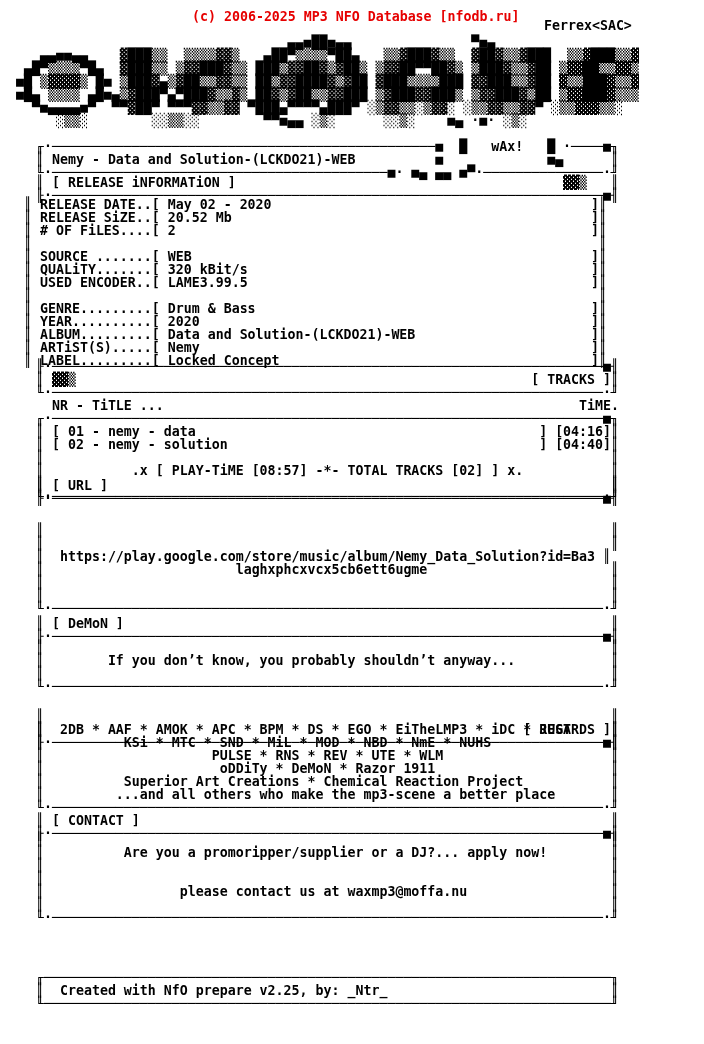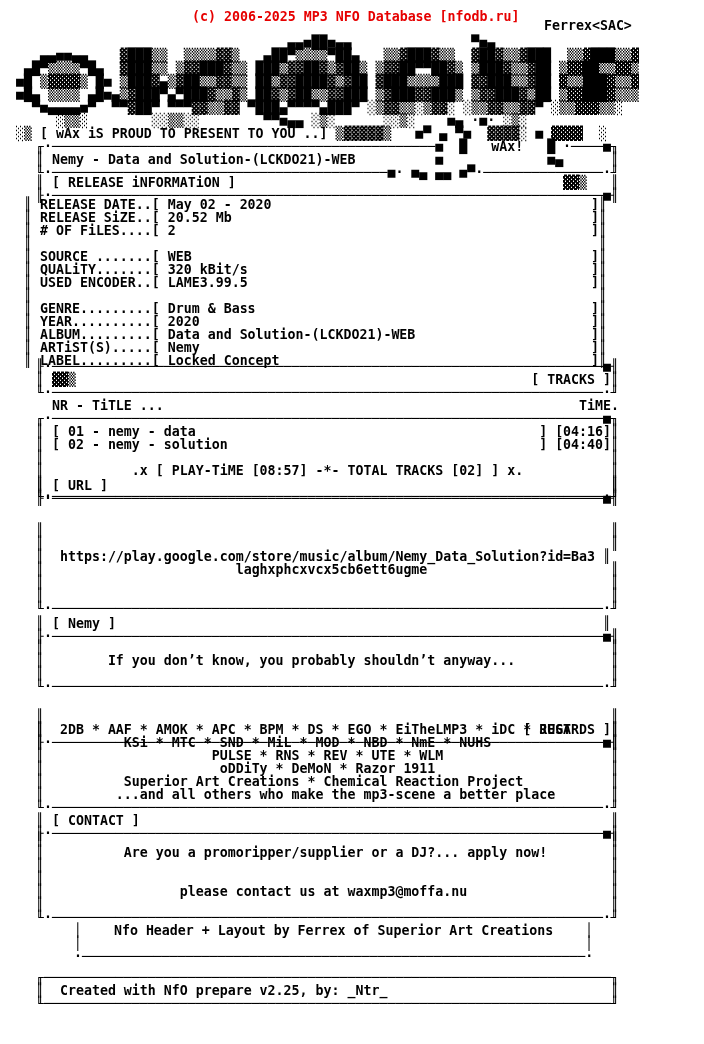--- a/index.html
+++ b/index.html
@@ -31,21 +31,20 @@
   <pre style="left:536px;top:11px">Ferrex&lt;SAC&gt;</pre>
 
   <pre style="left:8px;top:28px">                                  ▄▄■██■▄▄               ▀■▄
    ▄▄■■▄▄    ▓███▒▒  ▒▒▒▒▓▓▒   ▄██▀▒▒▒▒▀██▄   ▒▒▓███▓▒▒  ▓██▓▒▒▓███  ▒▒▓███▒▒▓
  ▄█▀▒▒▒▒▀█▄  ▓███▒▒ ▒▓▓███▓▒▒ ███▒▓▓██▓▒▓██▒ ▒▓▓██▀▀██▓▒ ▒███▓▒▒▓██ ▒▓▓██▒▒▓▓▒
 ■█ ▒▓▓▓▓▒ █■ ▒███▓▄▒▓██▒▒▓▓▒▒ ██▒▓▓████▓▒▓██ ▓███▒▒▒▒███ ▓▓███▒▒▓██ ▓▒▒███▓▒▒▓
 ■█▄ ▒▒▒▒ ▄█■▄▒▓███▀▄▀███▓▒▒▓▒ ██▓▒▓██▒▒▓▓███ ▒▓███▓▓███▒ ▒▓▓███▓▒██ ▒▓▓███▓▒▒▒
   ▀■▄▄▄▄■▀  ▀▀▓██▀ ▀▀▀▓▓▒▒▓▓ ▀███▄▀▀▀▀▄███▀ ░▒▓▓▒▒░▒▓▓░ ░▒▒▓▓▒▒▓▓▀ ░▒▒▓▓▓▒▒░
      ░▒▒░        ░░▒▒░░        ▀▀■▄▄ ░▒░      ░░▒░    ■▄ ·■· ░▒░</pre>
 
-  <pre style="left:8px;top:119px">░▒ [ wAx iS PROUD TO PRESENT TO YOU ..] ▒▓▓▓▓▓▒   ■▀ ▄ ▀■  ▓▓▓▓░ ■ ▓▓▓▓  ░</pre>
 
   <pre style="left:28px;top:132px">╓·────────────────────────────────────────────────■  █   wAx!   █ ·────■╖
 ║ Nemy - Data and Solution-(LCKDO21)-WEB          ■             ■▄      ║
 ╙·──────────────────────────────────────────■· ■▄ ▄▄ ■▀·───────────────·╜</pre>
 
   <pre style="left:28px;top:168px">║ [ RELEASE iNFORMATiON ]                                         ▓▓▒   ║
 ╟·─────────────────────────────────────────────────────────────────────■╢</pre>
 
   <pre style="left:16px;top:190px">║ RELEASE DATE..[ May 02 - 2020                                        ]║
 ║ RELEASE SiZE..[ 20.52 Mb                                             ]║
@@ -78,21 +77,21 @@
 ╟·─────────────────────────────────────────────────────────────────────■╢</pre>
 
   <pre style="left:28px;top:516px">║                                                                       ║
 ║                                                                       ║
 ║  https://play.google.com/store/music/album/Nemy_Data_Solution?id=Ba3 ║
 ║                        laghxphcxvcx5cb6ett6ugme                       ║
 ║                                                                       ║
 ║                                                                       ║
 ╙·─────────────────────────────────────────────────────────────────────·╜</pre>
 
-  <pre style="left:28px;top:609px">║ [ Nemy ]                                                             ║
+  <pre style="left:28px;top:609px">║ [ DeMoN ]                                                             ║
 ╟·─────────────────────────────────────────────────────────────────────■╢</pre>
 
   <pre style="left:28px;top:633px">║                                                                       ║
 ║        If you don’t know, you probably shouldn’t anyway...            ║
 ║                                                                       ║
 ╙·─────────────────────────────────────────────────────────────────────·╜</pre>
 
   <pre style="left:28px;top:715px">║                                                            [ REGARDS ]║
 ╟·─────────────────────────────────────────────────────────────────────■╢</pre>
 
@@ -109,20 +108,17 @@
 ╟·─────────────────────────────────────────────────────────────────────■╢</pre>
 
   <pre style="left:28px;top:825px">║                                                                       ║
 ║          Are you a promoripper/supplier or a DJ?... apply now!        ║
 ║                                                                       ║
 ║                                                                       ║
 ║                 please contact us at waxmp3@moffa.nu                  ║
 ║                                                                       ║
 ╙·─────────────────────────────────────────────────────────────────────·╜</pre>
 
-  <pre style="left:66px;top:916px">│    Nfo Header + Layout by Ferrex of Superior Art Creations    │
-│                                                               │
-·───────────────────────────────────────────────────────────────·</pre>
 
   <pre style="left:28px;top:963px">╓───────────────────────────────────────────────────────────────────────╖
 ║  Created with NfO prepare v2.25, by: _Ntr_                            ║
 ╙───────────────────────────────────────────────────────────────────────╜</pre>
 </div>
 
 </body></html>

